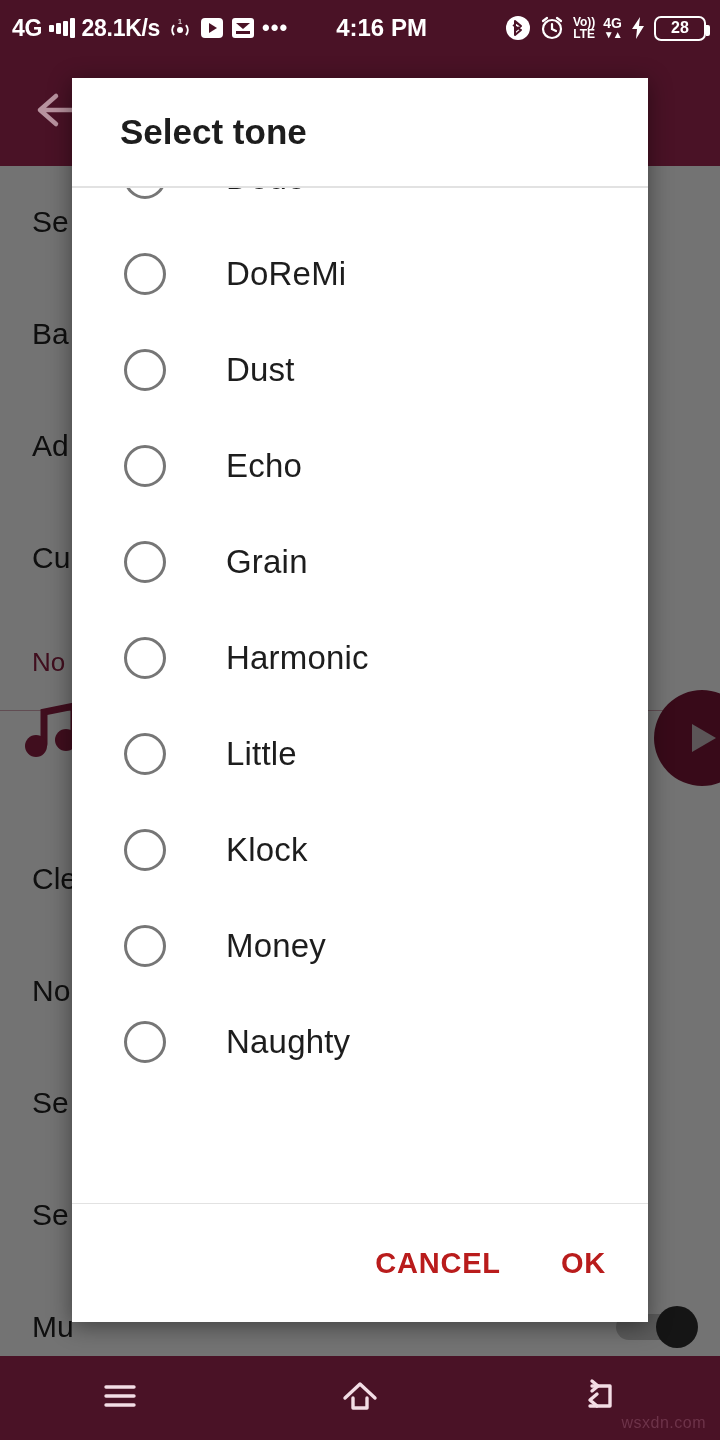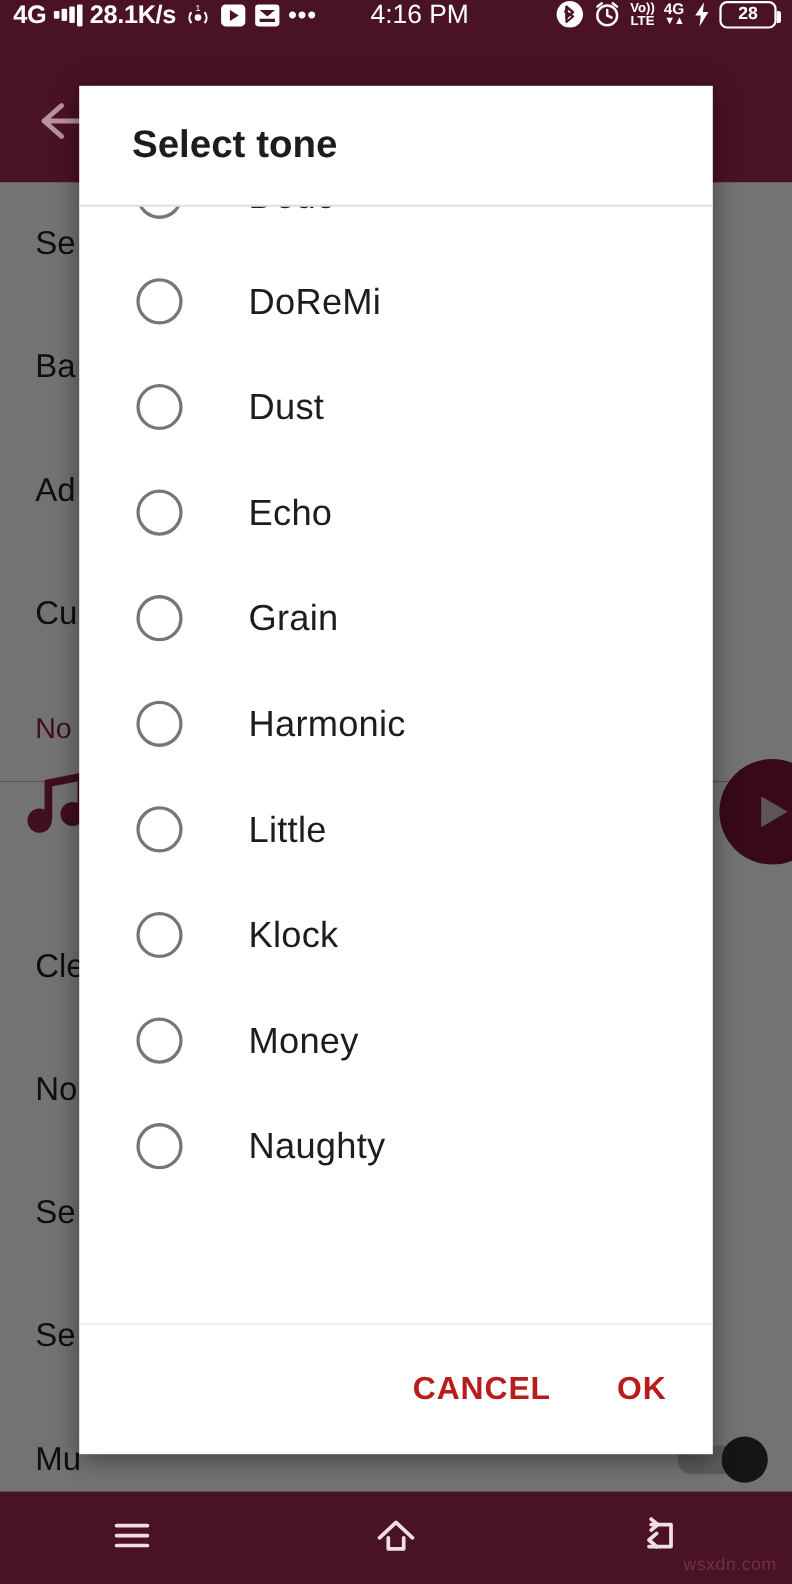--- a/index.html
+++ b/index.html
@@ -7,27 +7,27 @@
   body {
     font-family:"Liberation Sans", sans-serif;
     background:#4a1226;
     position:relative;
   }
 
   
   #status-bar{
     position:absolute; top:0; left:0; width:720px; height:56px;
     background:#4a1226; color:#fff;
-    display:flex; align-items:flex-start; z-index:40;
+    display:flex; align-items:center; z-index:40;
   }
   .sb-left{ display:flex; align-items:center; gap:7px; padding-left:12px; }
   .sb-center{ flex:1; display:flex; justify-content:center; }
   .sb-right{ display:flex; align-items:center; gap:8px; padding-right:14px; }
   .sb-txt{ font-size:23px; font-weight:bold; letter-spacing:-0.3px; }
-  .sb-time{ font-size:24px; font-weight:normal; margin-left:-30px;}
+  .sb-time{ font-size:24px; font-weight:bold; margin-left:-30px;}
 
   .sig-bars{ display:flex; align-items:flex-end; gap:2.5px; height:20px; }
   .sig-bars i{ display:block; width:4.5px; background:#fff; border-radius:1px; }
   .sig-bars i:nth-child(1){ height:7px; }
   .sig-bars i:nth-child(2){ height:11px; }
   .sig-bars i:nth-child(3){ height:15px; }
   .sig-bars i:nth-child(4){ height:20px; }
 
   .ico{ display:inline-flex; align-items:center; justify-content:center; }
   .dots3{ font-size:22px; font-weight:bold; letter-spacing:1px; line-height:10px;}

